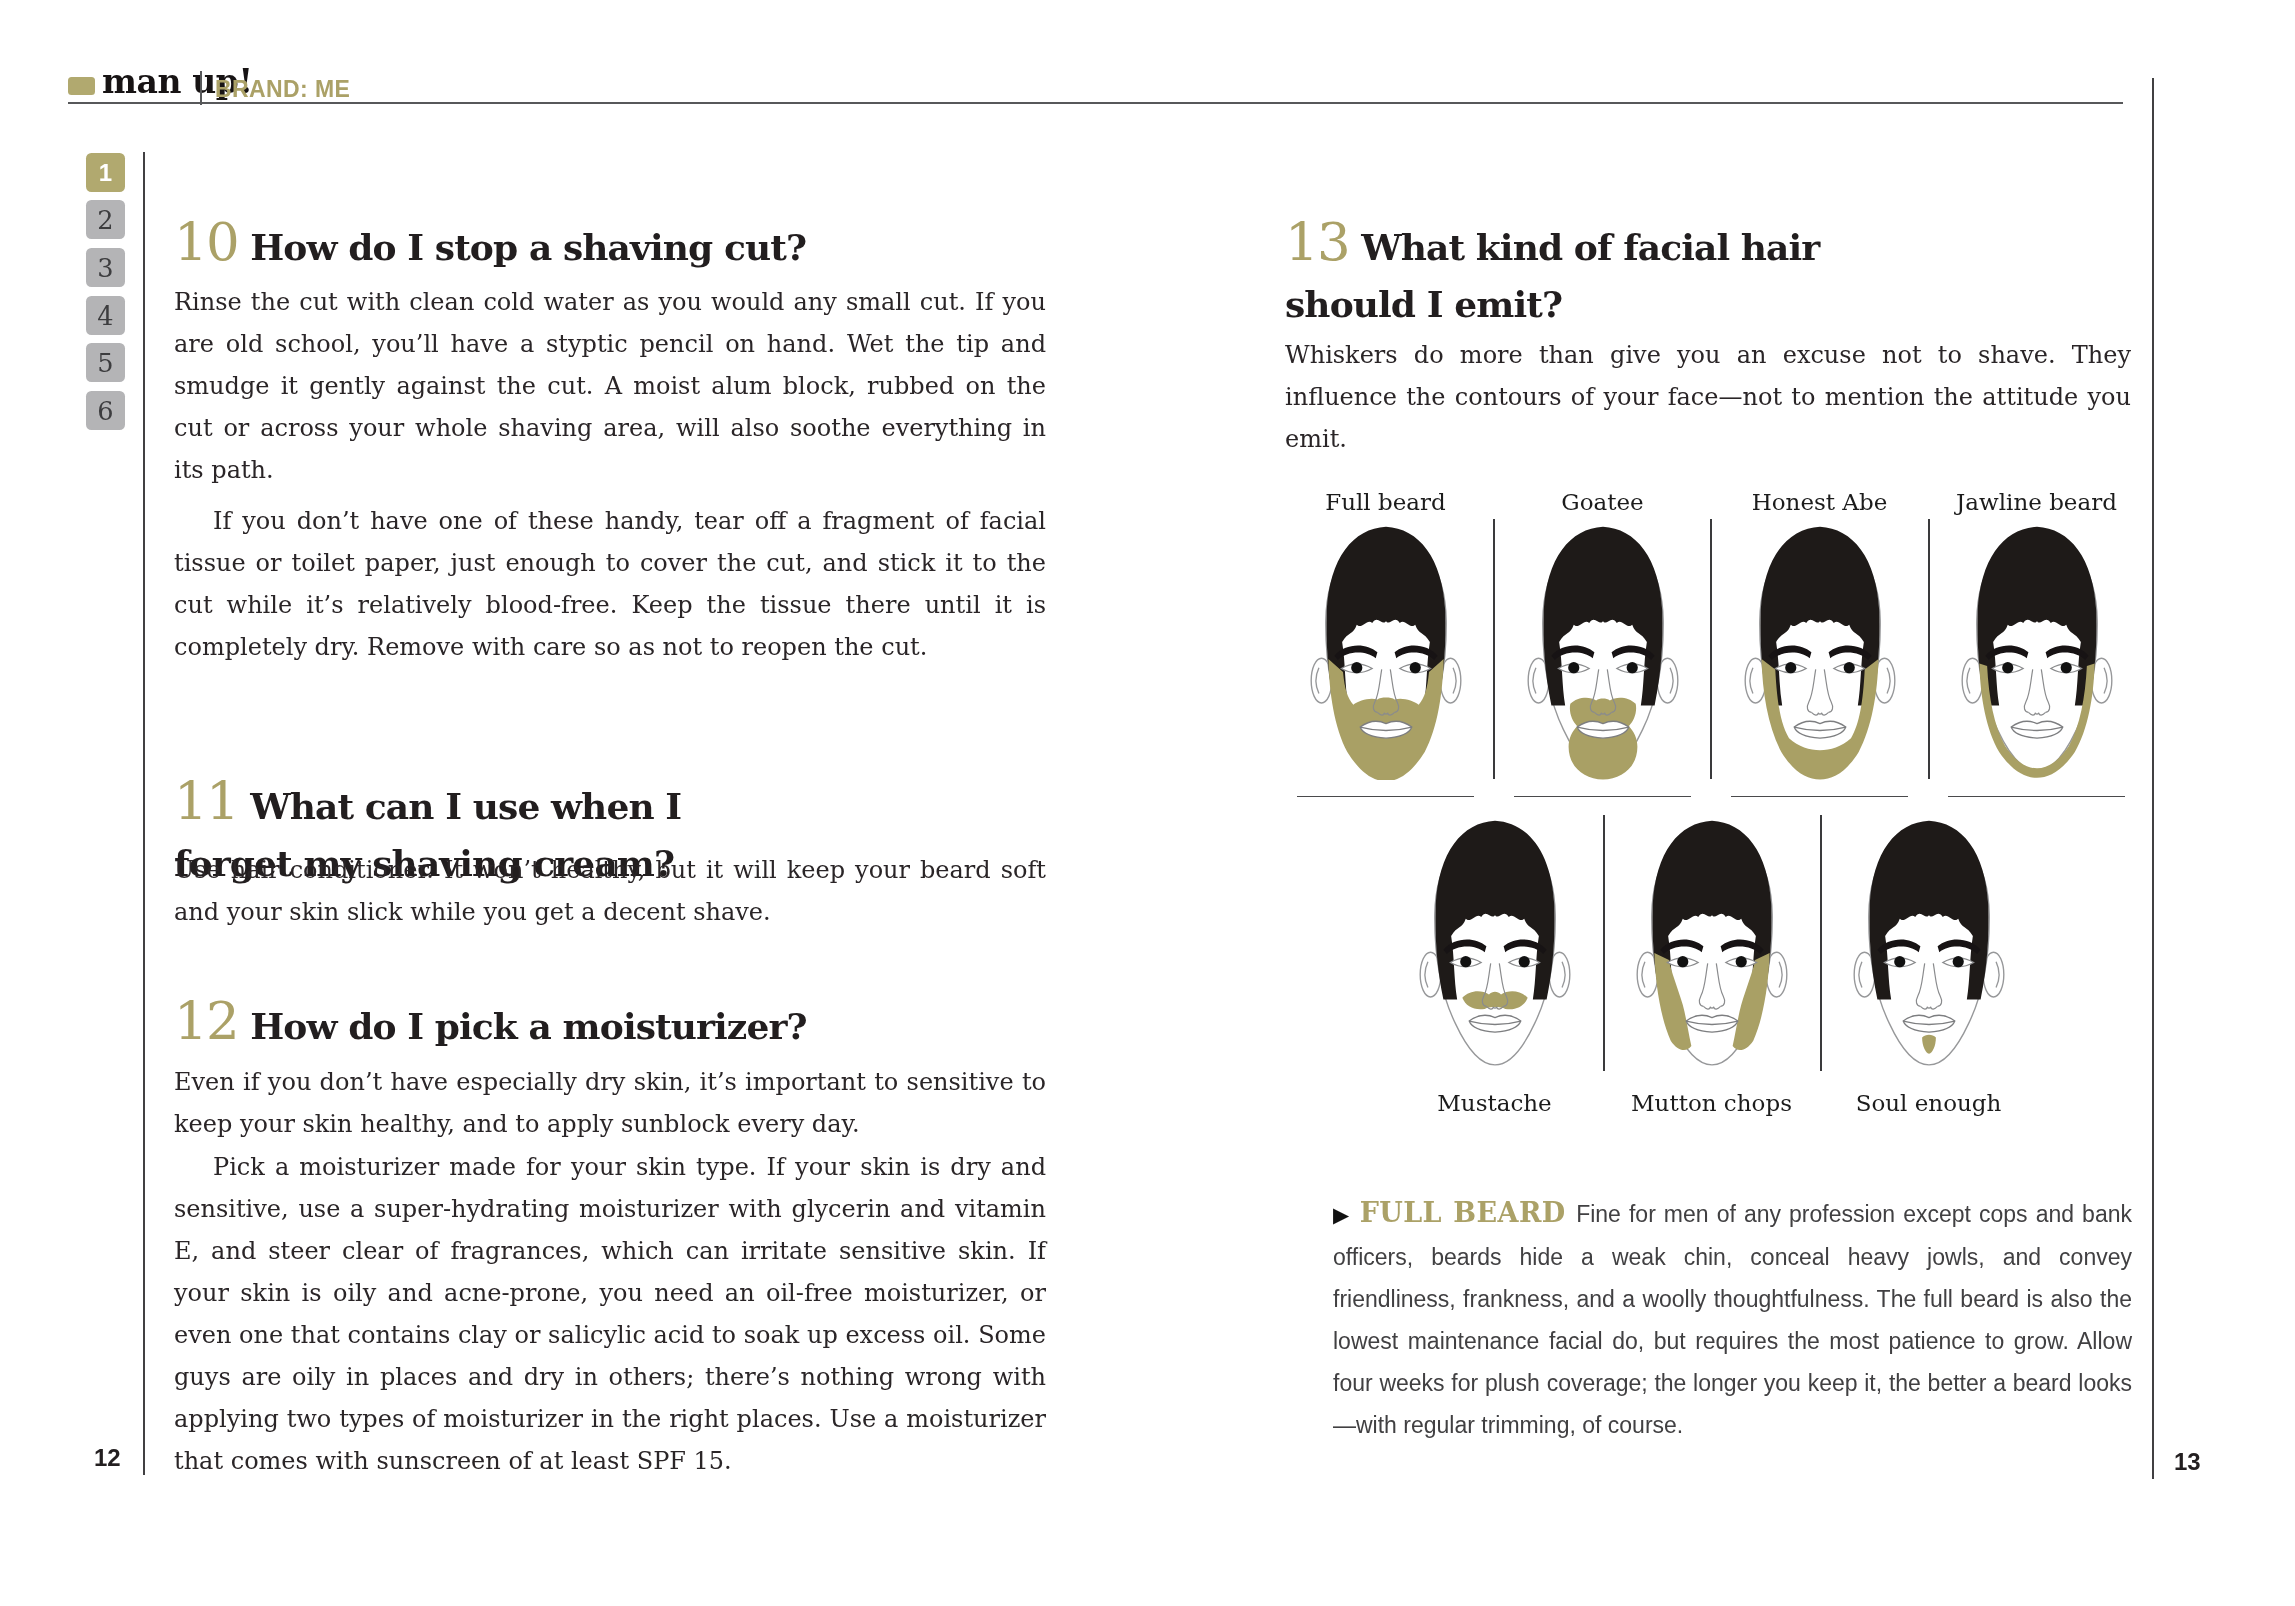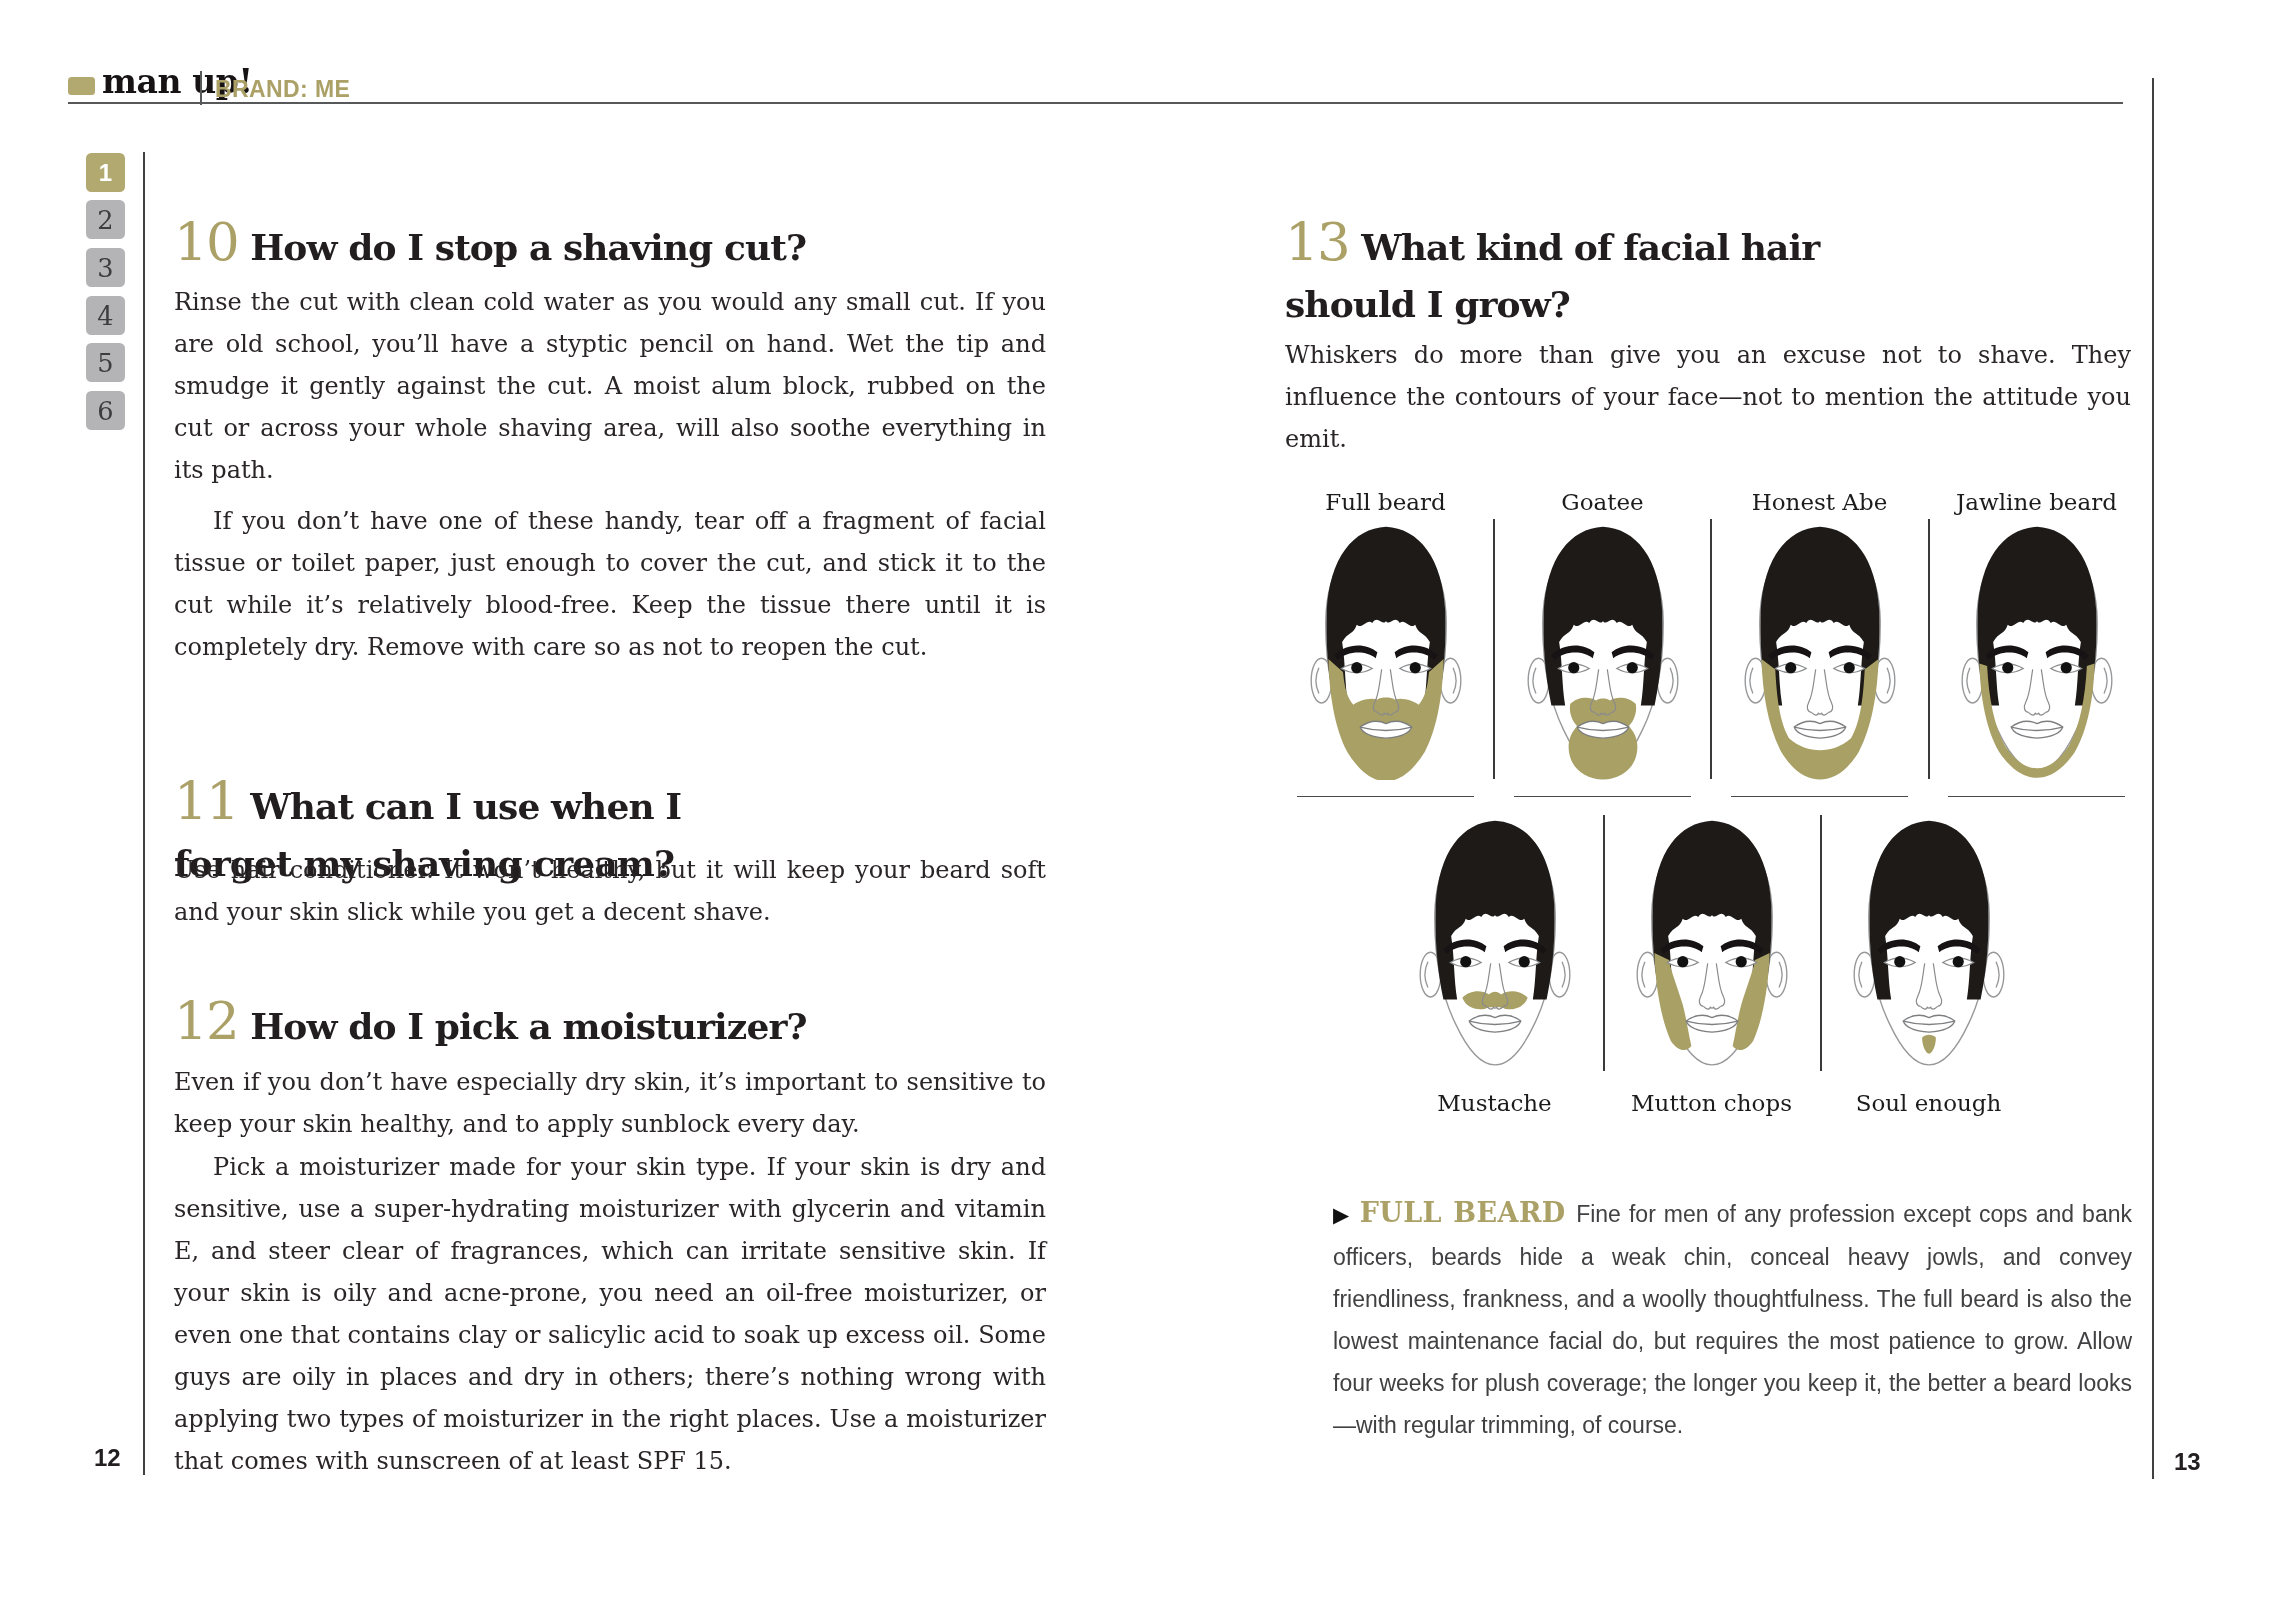--- a/index.html
+++ b/index.html
@@ -95,21 +95,21 @@
 
 <div class="block lcol q-head" style="top:996px;">
   <span class="q-num">12</span><span class="q-title">How do I pick a moisturizer?</span>
 </div>
 <p class="block lcol body-p" style="top:1061px;">Even if you don’t have especially dry skin, it’s important to sensitive to keep your skin healthy, and to apply sunblock every day.</p>
 <p class="block lcol body-p indent" style="top:1146px;">Pick a moisturizer made for your skin type. If your skin is dry and sensitive, use a super-hydrating moisturizer with glycerin and vitamin E, and steer clear of fragrances, which can irritate sensitive skin. If your skin is oily and acne-prone, you need an oil-free moisturizer, or even one that contains clay or salicylic acid to soak up excess oil. Some guys are oily in places and dry in others; there’s nothing wrong with applying two types of moisturizer in the right places. Use a moisturizer that comes with sunscreen of at least SPF 15.</p>
 
 <div class="page-num left">12</div>
 
 <div class="block rcol q-head" style="top:217px;max-width:618px;">
-  <span class="q-num">13</span><span class="q-title">What kind of facial hair should I grow?</span>
+  <span class="q-num">13</span><span class="q-title">What kind of facial hair should I emit?</span>
 </div>
 <p class="block rcol body-p" style="top:334px;">Whiskers do more than give you an excuse not to shave. They influence the contours of your face—not to mention the attitude you emit.</p>
 
 <div class="diagram">
   <div id="row1" class="drow drow1">
       <div class="face-cell">
         <div class="face-label">Full beard</div>
         <svg width="172" height="259" viewBox="0 0 200 300">
 
     <g stroke="#97989a" stroke-width="1.6" fill="#ffffff">

